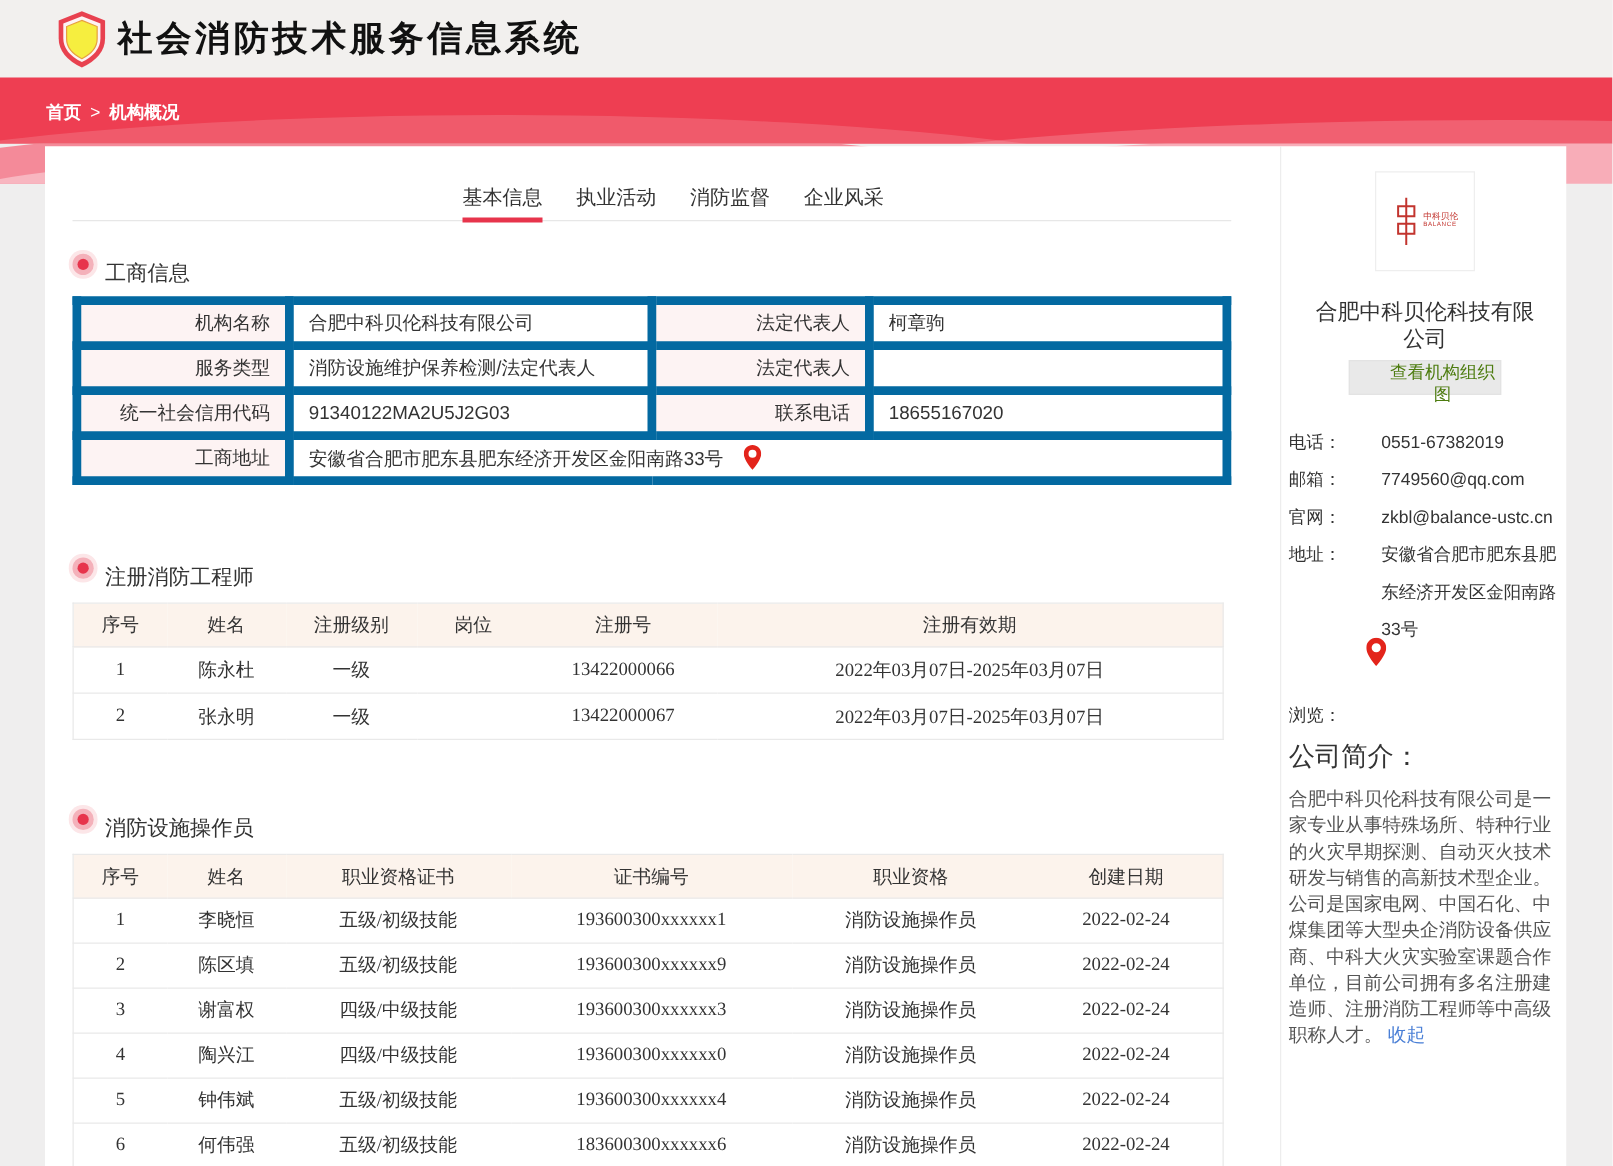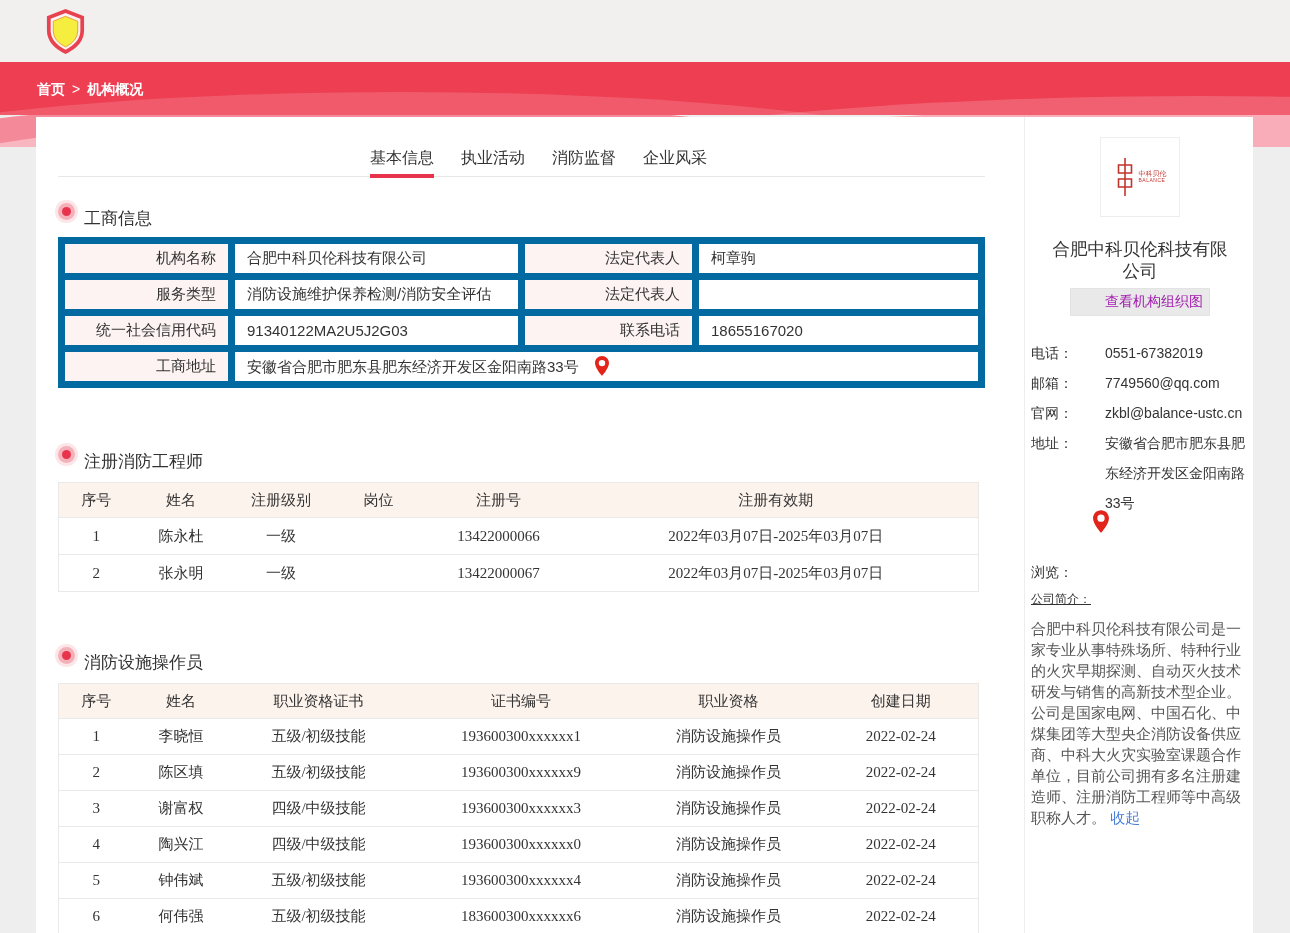--- a/index.html
+++ b/index.html
@@ -7,21 +7,21 @@
   .page { width:1290px; height:933px; overflow:hidden; position:relative; background:#efeeee; }
 
   
   .top-header { height:62px; background:#f2f0ee; display:flex; align-items:center; padding-left:44px; }
   .site-title { font-family:serif; font-size:28px; font-weight:bold; letter-spacing:3px; color:#111; margin-left:7px; }
 
   
   .hero { position:relative; height:53px; background:var(--bar_red,#ee3e52); overflow:hidden; }
   .hero .arc-in1 { position:absolute; left:-200px; top:30px; width:1200px; height:160px; border-radius:50%; background:rgba(255,255,255,0.15); }
   .hero .arc-in2 { position:absolute; left:500px; top:34px; width:1400px; height:180px; border-radius:50%; background:rgba(255,255,255,0.18); }
-  .crumbs { position:relative; z-index:2; padding:19px 0 0 37px; color:#fff; font-size:14px; font-weight:bold; }
+  .crumbs { position:relative; z-index:2; padding:19px 0 0 37px; color:#fff; font-size:14px; font-weight:bold;font-family:Liberation Mono, monospace; }
   .crumbs .sep { margin:0 7px; font-weight:normal; }
 
   
   .wavestrip { position:absolute; top:115px; left:0; width:100%; height:32px; overflow:hidden; z-index:0; }
   .wavestrip .w1 { position:absolute; left:-150px; top:-14px; width:1000px; height:120px; border-radius:50%; background:#f48a99; }
   .wavestrip .w2 { position:absolute; left:560px; top:-10px; width:1500px; height:140px; border-radius:50%; background:#f8adb8; }
   .wavestrip .w3 { position:absolute; left:-80px; top:10px; width:700px; height:100px; border-radius:50%; background:#f8b6c0; }
 
   
   .panel { position:relative; z-index:1; margin:2px 37px 0 36px; background:#fff; display:flex; min-height:816px; }
@@ -56,43 +56,44 @@
   .list-table td:last-child { border-right:1px solid #e9e9e9; }
   .eng-table td { height:37px; }
 
   
   .logo-box { width:80px; height:80px; margin:20px auto 0; border:1px solid #eee; display:flex; align-items:center; justify-content:center; background:#fff; }
   .logo-inner { display:flex; align-items:center; gap:3px; }
   .logo-txt { display:flex; flex-direction:column; line-height:1.1; }
   .logo-txt .t1 { font-size:7px; color:#c2342e; }
   .logo-txt .t2 { font-size:5px; color:#c2342e; letter-spacing:0.5px; }
   .company-name { margin-top:21px; text-align:center; font-size:17.5px; line-height:22px; color:#333; padding:0 14px; }
-  .org-btn { display:block; margin:6px auto 0; width:140px; height:28px; background:#e9e9e9; border:1px solid #e3e3e3; font-size:14px; color:#a21caf; font-family:inherit; cursor:pointer;padding-left:28px; }
+  .org-btn { display:block; margin:6px auto 0; width:122px; height:28px; background:#e9e9e9; border:1px solid #e3e3e3; font-size:14px; color:#4d7c0f; font-family:inherit; cursor:pointer;padding-left:28px; }
   .contacts { margin-top:22px; font-size:14px; }
   .contact-row { display:flex; line-height:30px; }
   .contact-row .cl { flex:0 0 46px; }
   .contact-row .cv { flex:1;margin-left:28px; }
   .cv.addr-val { max-width:160px; }
   .addr-pin { margin:-8px 0 0 62px; height:24px; }
   .views-row { line-height:30px;margin-top:23px; }
-  .profile-title { margin-top:4px; font-size:12px; color:#333;text-decoration:underline; }
+  .profile-title { margin-top:4px; font-size:21px; color:#333; }
   .profile-text { margin-top:10px; font-size:15px; line-height:21px; color:#555; width:218px; }
   .collapse-link { color:var(--link_blue,#4a7fd6); cursor:pointer; }
 </style>
 </head>
 <body>
 
 <div class="page">
 
   <header class="top-header">
     <svg class="shield" width="43" height="47" viewBox="0 0 44 48">
       <path d="M22 1 L41 8.5 V23 Q41 38 22 47 Q3 38 3 23 V8.5 Z" fill="#e8414f"></path>
       <path d="M22 5 L37.2 11 V23 Q37.2 35 22 42.6 Q6.8 35 6.8 23 V11 Z" fill="#fdf3f3"></path>
       <path d="M22 8.5 L34.5 13.5 V23.5 Q34.5 33.5 22 39.8 Q9.5 33.5 9.5 23.5 V13.5 Z" fill="#f6ee3f" stroke="#e8a03e" stroke-width="1"></path>
     </svg>
+    <h1 class="site-title">社会消防技术服务信息系统</h1>
   </header>
 
   <div class="hero">
     <div class="arc-in1"></div>
     <div class="arc-in2"></div>
     <div class="crumbs">
       <span>首页</span><span class="sep">&gt;</span><span>机构概况</span>
     </div>
   </div>
 
@@ -126,21 +127,21 @@
             </colgroup>
           <tbody>
               <tr>
             <td class="lbl">机构名称</td>
             <td>合肥中科贝伦科技有限公司</td>
             <td class="lbl">法定代表人</td>
             <td>柯章驹</td>
           </tr>
           <tr>
             <td class="lbl">服务类型</td>
-            <td>消防设施维护保养检测/消防安全评估</td>
+            <td>消防设施维护保养检测/法定代表人</td>
             <td class="lbl">法定代表人</td>
             <td></td>
           </tr>
           <tr>
             <td class="lbl">统一社会信用代码</td>
             <td>91340122MA2U5J2G03</td>
             <td class="lbl">联系电话</td>
             <td>18655167020</td>
           </tr>
           <tr>

